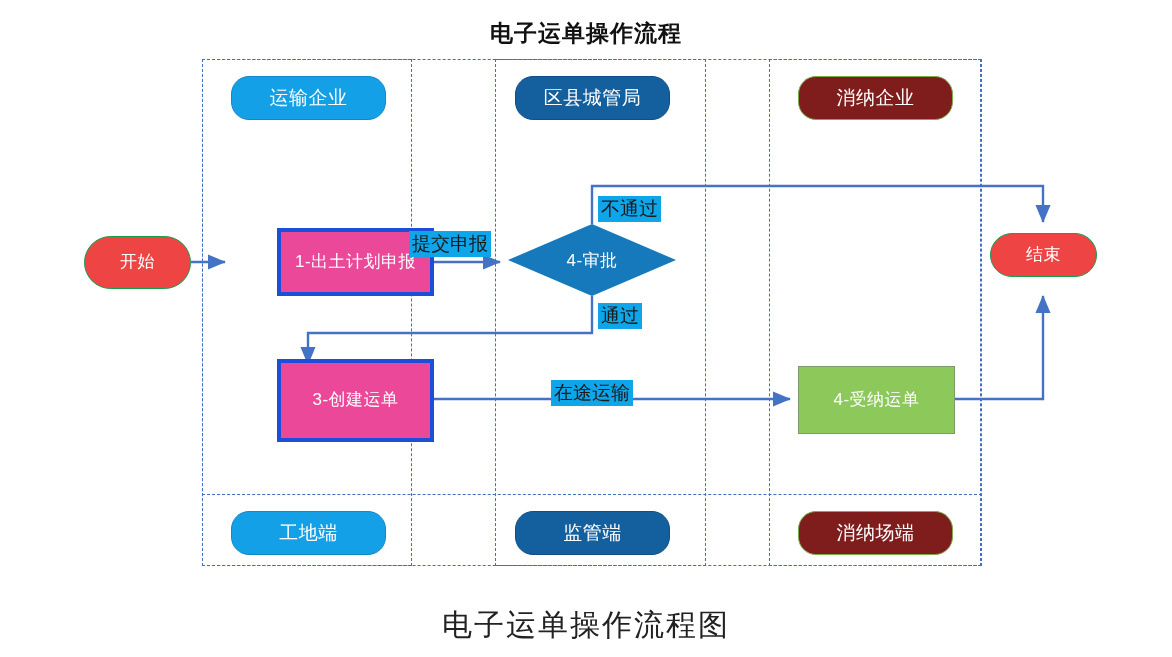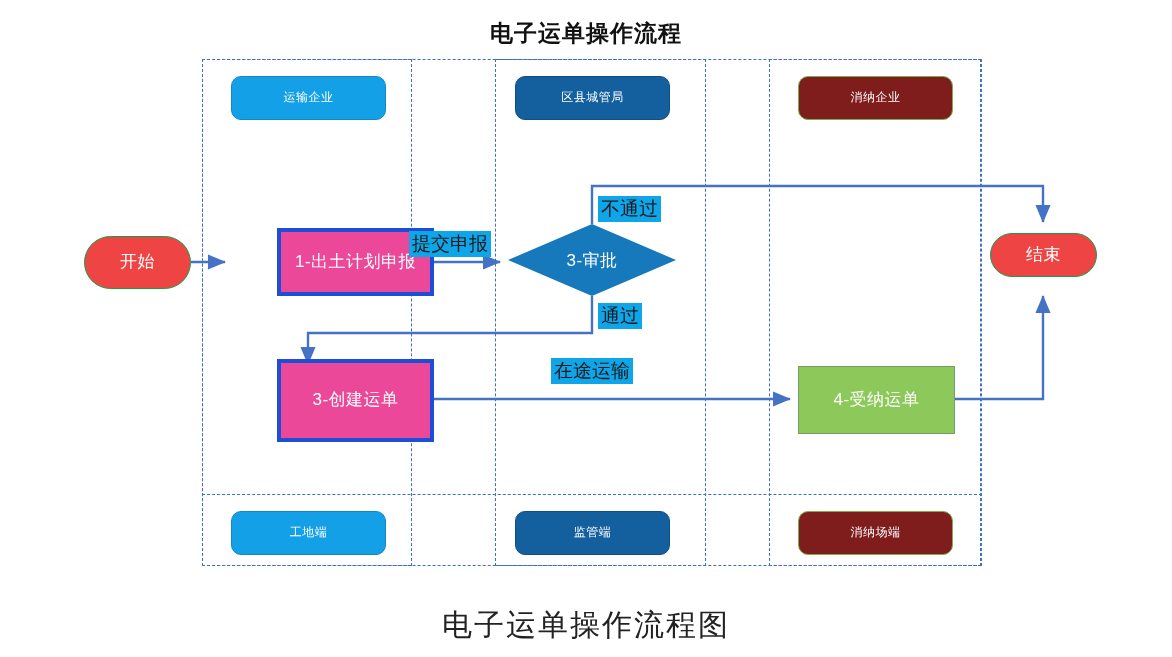--- a/index.html
+++ b/index.html
@@ -101,22 +101,22 @@
   .node.process-blue {
     background: #ec4899;
     border: 4px solid #1d4ed8;
     margin-left: 48px;
   }
   .node.process-green {
     background: #8DC85A;
     border: 1px solid #7B9B6B;
   }
   .node.header-pill {
-    border-radius: 10px;
-    font-size: 12px;
+    border-radius: 18px;
+    font-size: 19px;
   }
   .node.header-blue-light {
     background: #14A0E6;
     border: 1px solid #1388C6;
   }
   .node.header-blue-dark {
     background: #14609E;
     border: 1px solid #0F4F86;
   }
   .node.header-green {
@@ -217,35 +217,35 @@
   <div class="node terminator" style="left:84px;top:236px;width:107px;height:53px;">
     <span>开始</span>
   </div>
 
   <div class="node process-blue" style="left:229px;top:228px;width:157px;height:68px;">
     <span>1-出土计划申报</span>
   </div>
 
   <div id="node-approve">
     <div class="diamond-shape"></div>
-    <div class="diamond-label">3-审批</div>
+    <div class="diamond-label">4-审批</div>
   </div>
 
   <div class="node process-blue" style="left:229px;top:359px;width:157px;height:83px;">
     <span>3-创建运单</span>
   </div>
 
   <div class="node process-green" style="left:798px;top:366px;width:157px;height:68px;">
     <span>4-受纳运单</span>
   </div>
 
   <div class="node terminator" style="left:990px;top:233px;width:107px;height:44px;">
     <span>结束</span>
   </div>
 
   <div class="edge-label" style="left:409px;top:231px;">提交申报</div>
   <div class="edge-label" style="left:598px;top:196px;">不通过</div>
   <div class="edge-label" style="left:598px;top:303px;">通过</div>
-  <div class="edge-label" style="left:551px;top:358px;">在途运输</div>
+  <div class="edge-label" style="left:551px;top:380px;">在途运输</div>
 
   <div id="caption">电子运单操作流程图</div>
 
 </div>
 
 </body></html>

